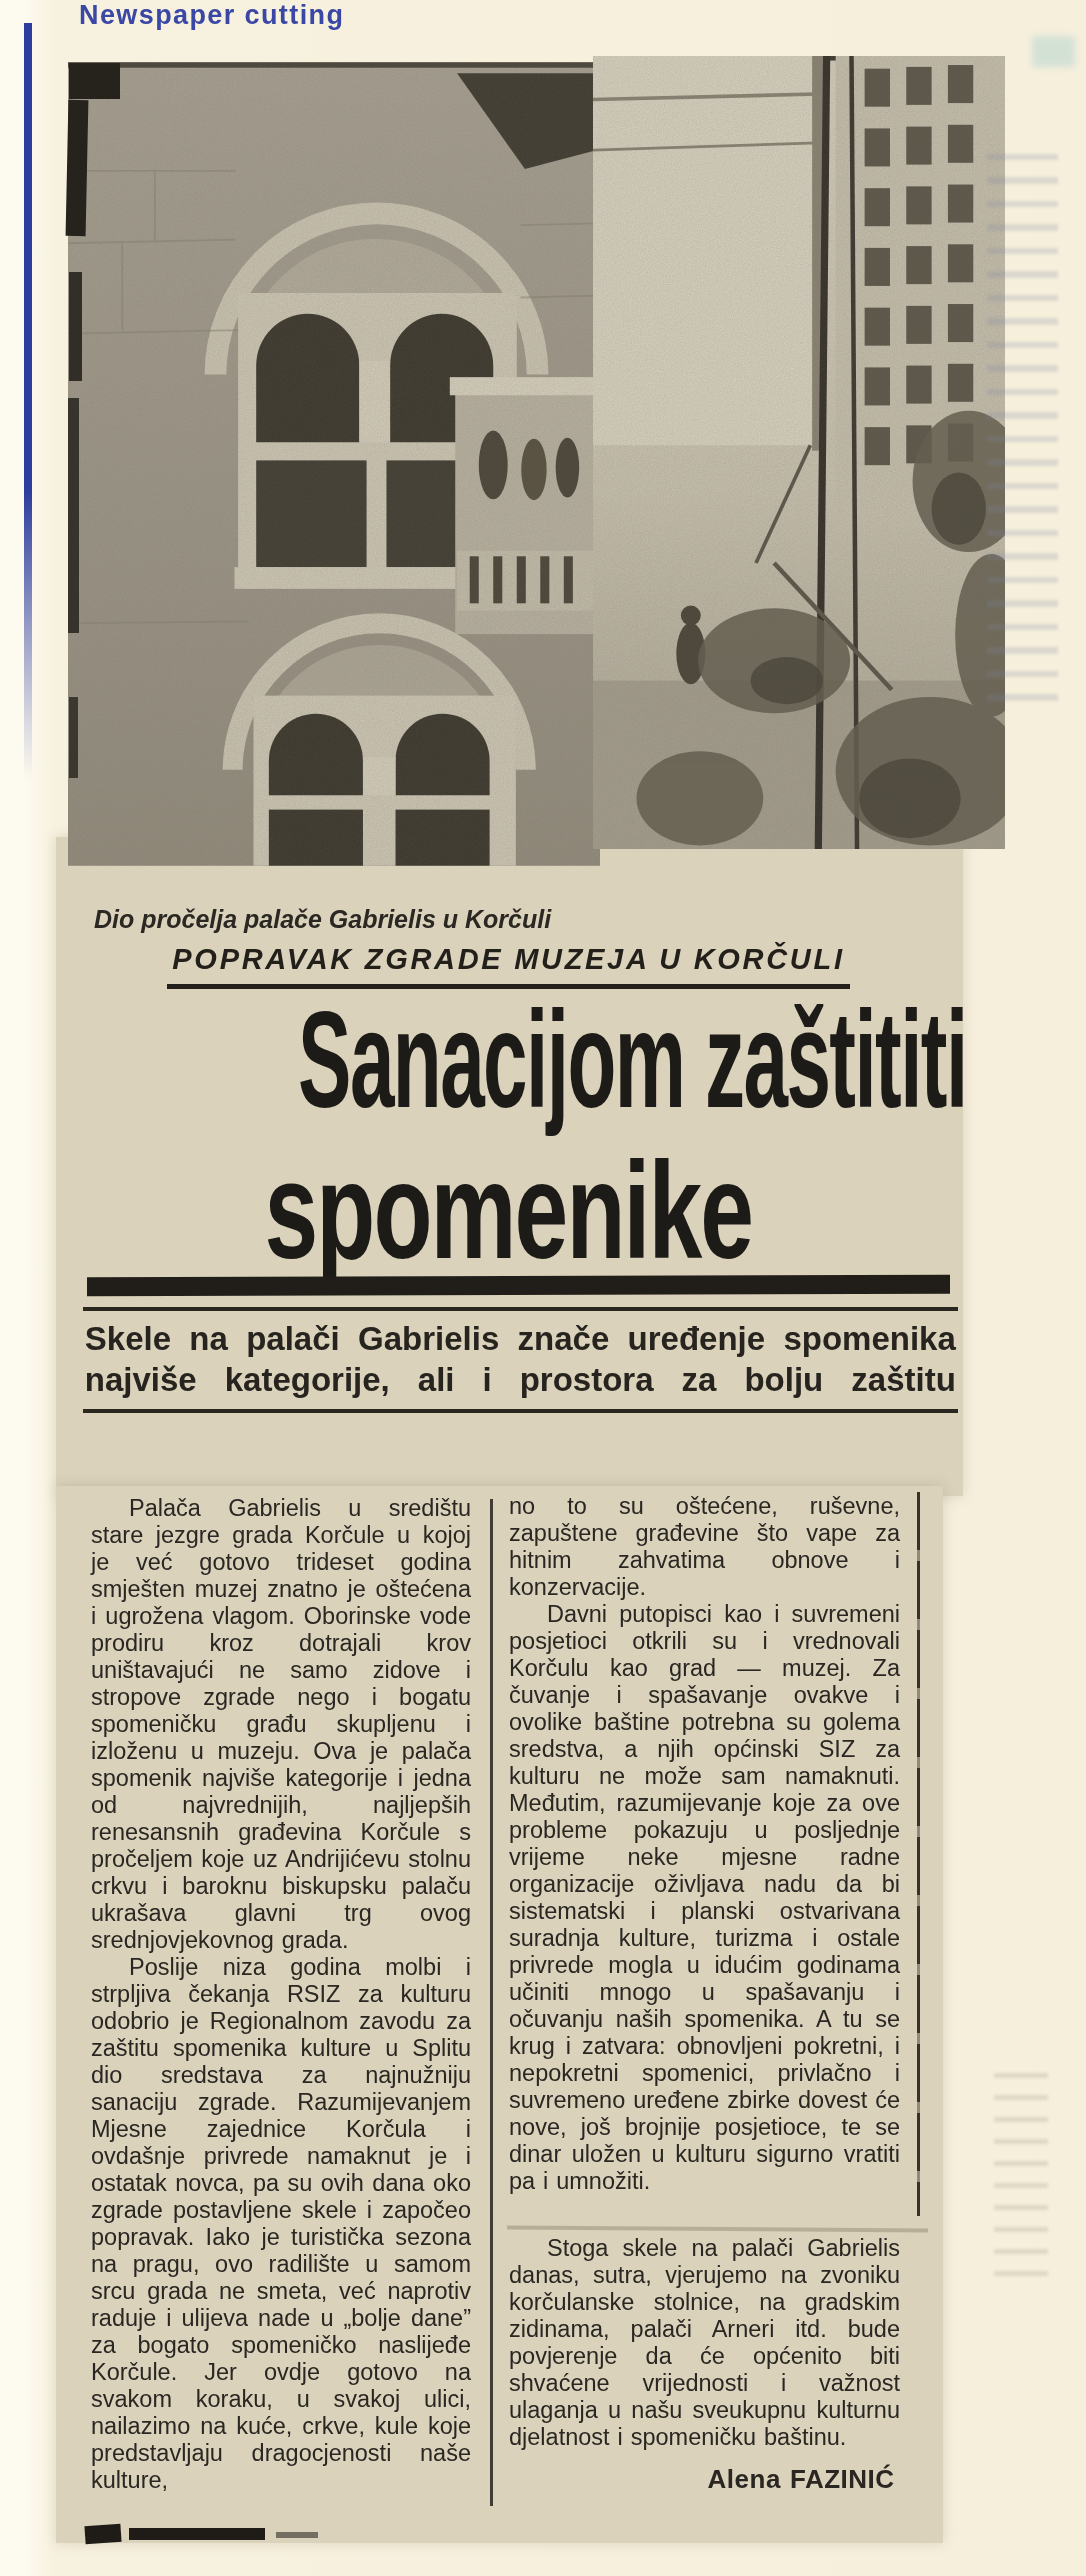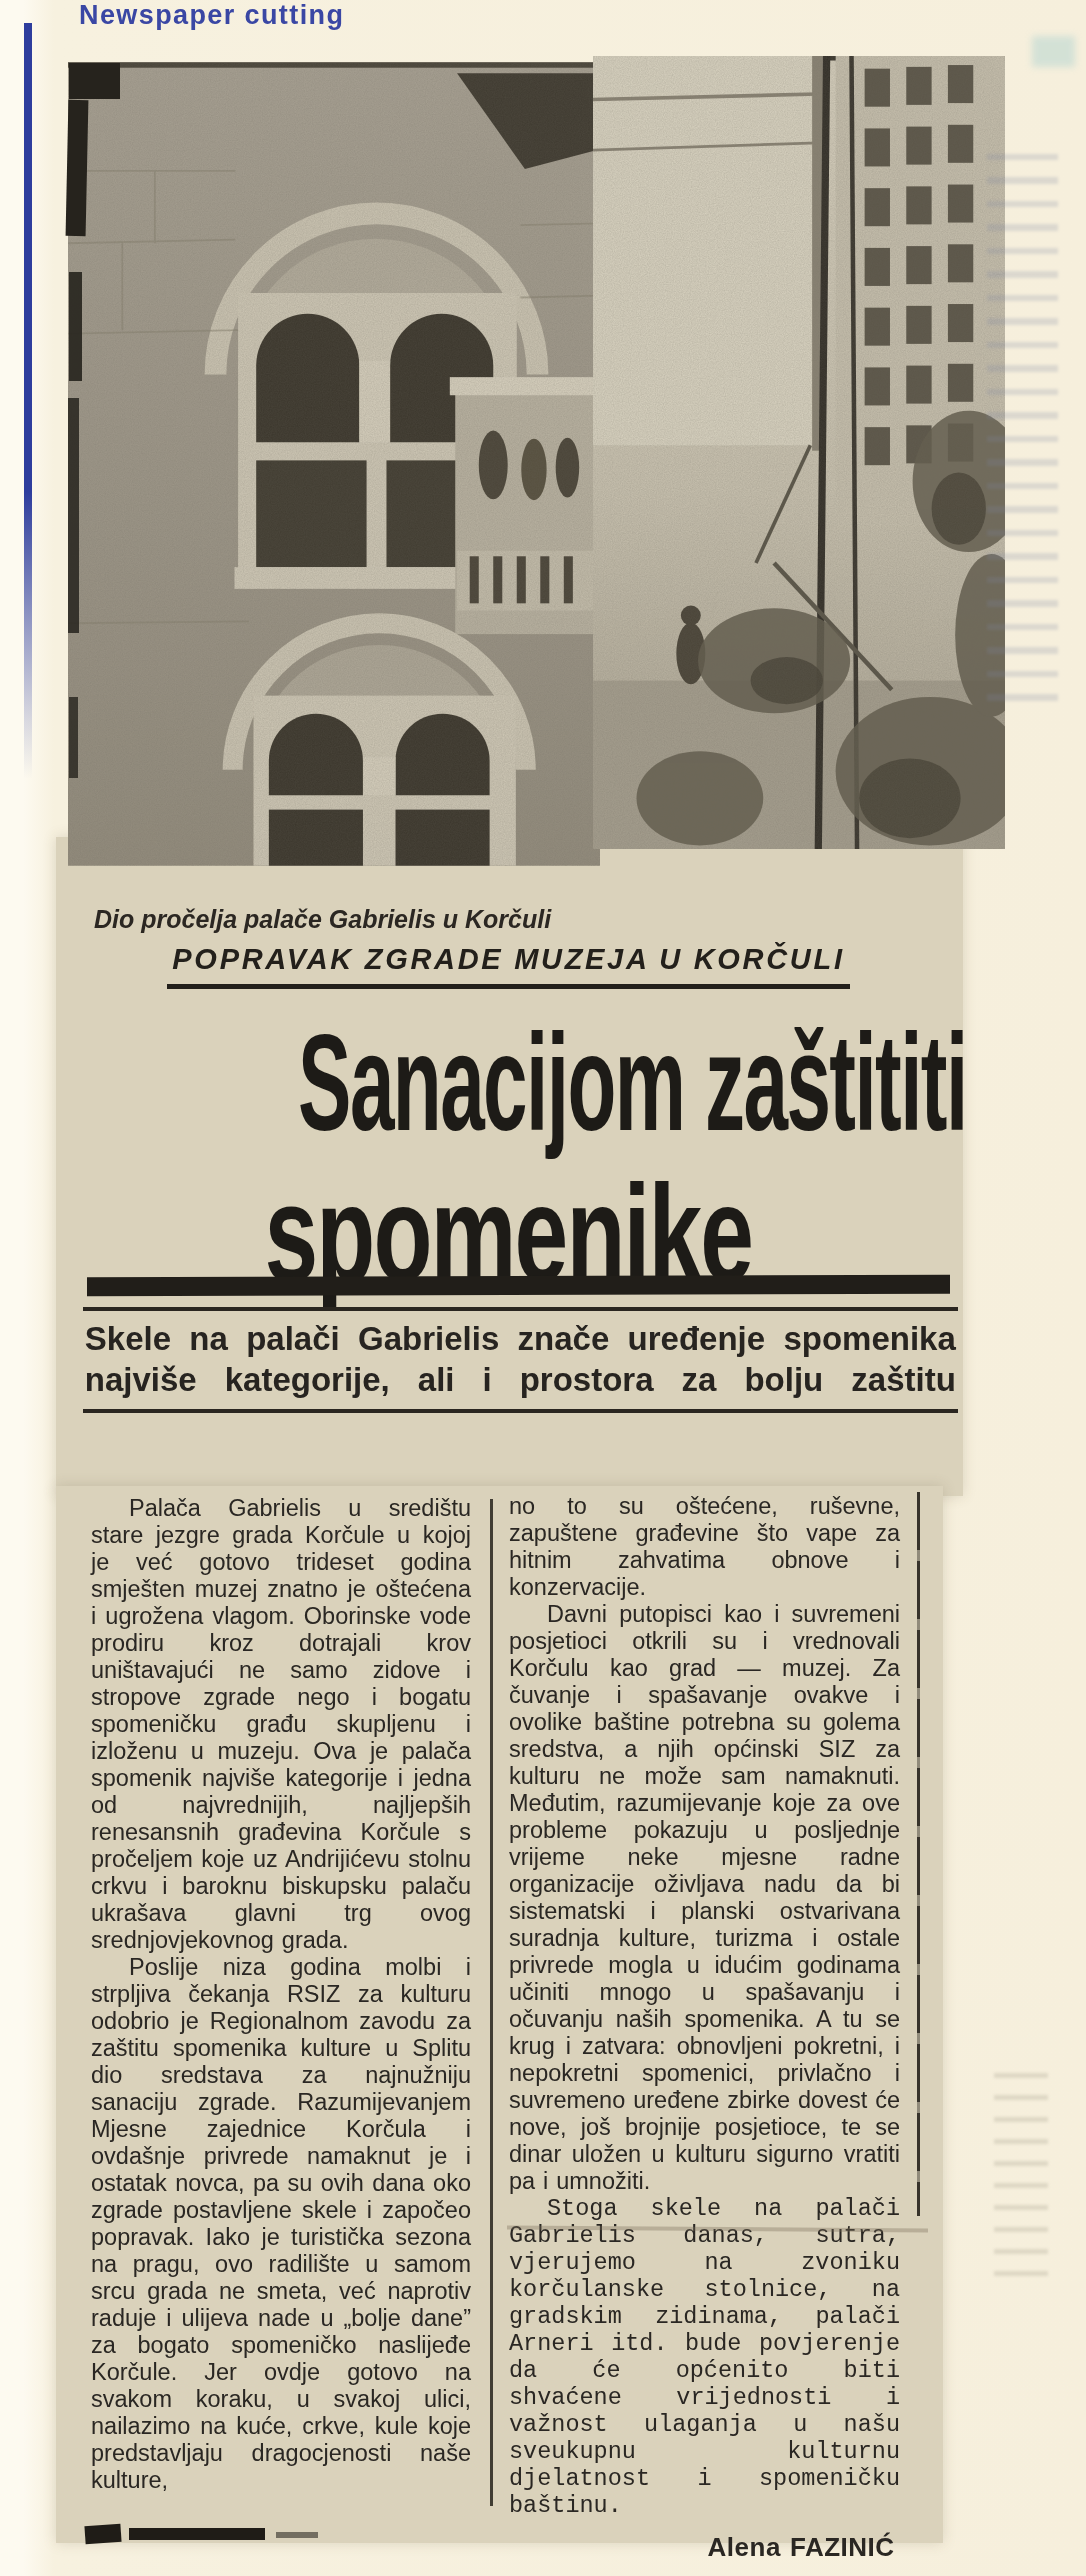--- a/index.html
+++ b/index.html
@@ -18,37 +18,37 @@
   
   .photo{display:block;}
   .photo-left{left:68px;top:62px;}
   .photo-right{left:593px;top:56px;}
   .torn{background:#26231d;}
   
   .caption{left:94px;top:905px;width:652px;font-size:25px;font-weight:bold;font-style:italic;color:#2b2722;}
   .kicker-wrap{left:56px;top:943px;width:905px;text-align:center;}
   .kicker{display:inline-block;font-size:29px;font-weight:bold;letter-spacing:2.7px;color:#23201b;
           border-bottom:5.4px solid #23201b;padding:0 5.4px 8.1px;font-style:italic;}
-  .title-wrap{left:56px;top:990px;width:905px;text-align:center;color:#1d1b17;margin-top:23px;}
+  .title-wrap{left:56px;top:990px;width:905px;text-align:center;color:#1d1b17;}
   .title-line{display:block;font-weight:bold;font-size:138px;line-height:1;white-space:nowrap;letter-spacing:-2.7px;}
   .title-line>span{display:inline-block;transform-origin:center;}
   .tl1>span{transform:scaleX(0.58);}
   .tl2>span{transform:scaleX(0.70);}
   .tl2{margin-top:12.7px;}
   .thick-bar{left:87px;top:1276px;width:863px;height:19px;background:#211e19;transform:rotate(-0.15deg);}
   
   .deck{left:83px;top:1307px;width:871px;border-top:4.5px solid #2a2620;border-bottom:4.5px solid #2a2620;
         padding:7.2px 1.8px 9px;}
   .deck-line{font-size:33px;font-weight:bold;line-height:41px;color:#272420;
              text-align:justify;text-align-last:justify;}
   
   .col{font-size:23.5px;line-height:27px;text-align:justify;color:#2a2723;word-spacing:1.4px;}
   .col p{margin:0;text-indent:38px;}
   .col p.noindent{text-indent:0;}
-  .col p.gap{font-family:Liberation Mono, monospace;}
+  .col p.gap{margin-top:40px;}
   .col-left{left:91px;top:1495px;width:380px;}
   .col-right{left:509px;top:1493px;width:391px;}
   .col-divider{left:490px;top:1499px;width:2.7px;height:1007px;background:#413d33;}
   .right-rule{left:917px;top:1492px;width:2.7px;height:724px;
       background:repeating-linear-gradient(#37332b 0 58px,rgba(55,51,43,.45) 58px 69px);}
   .byline{text-align:right;font-weight:bold;font-size:26px;margin-top:14.5px;padding-right:5.4px;letter-spacing:0.5px;}
   
   .torn-b1{left:85px;top:2525px;width:36px;height:18px;background:#1f1c17;transform:rotate(-4deg);}
   .torn-b2{left:129px;top:2528px;width:136px;height:11.8px;background:#1f1c17;}
   .torn-b3{left:276px;top:2532px;width:42px;height:6.3px;background:rgba(31,28,23,.55);}

